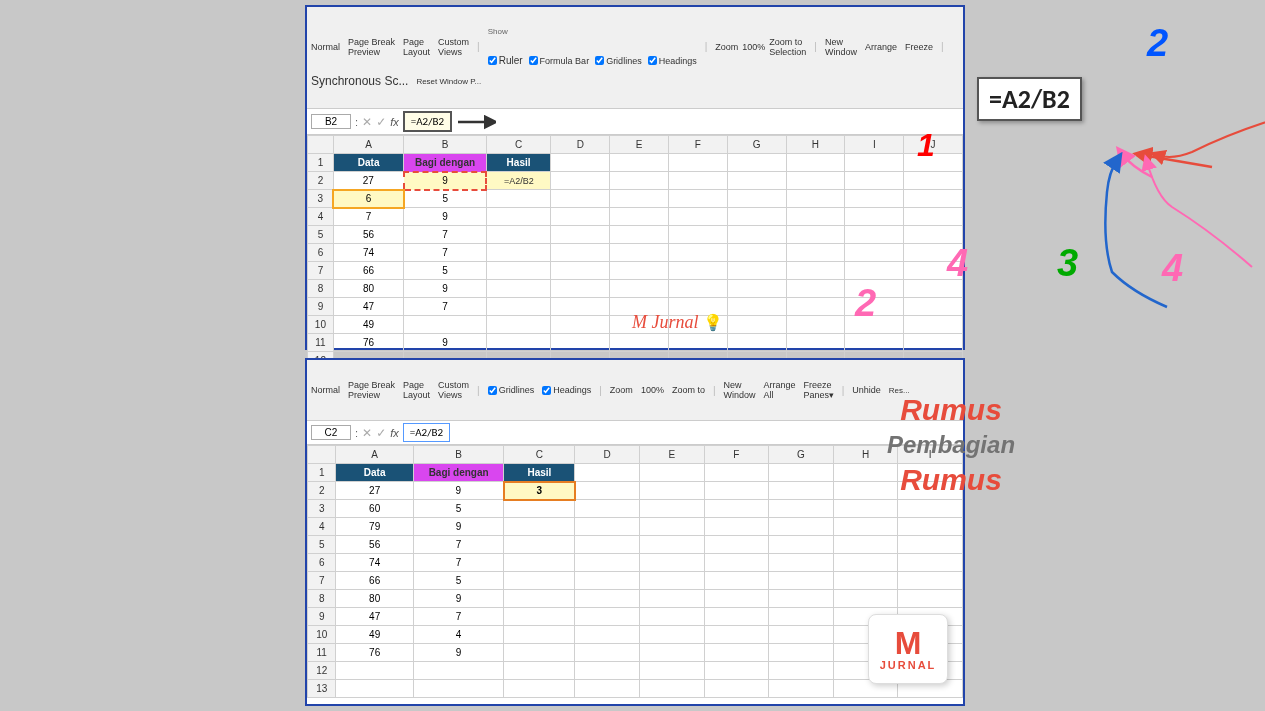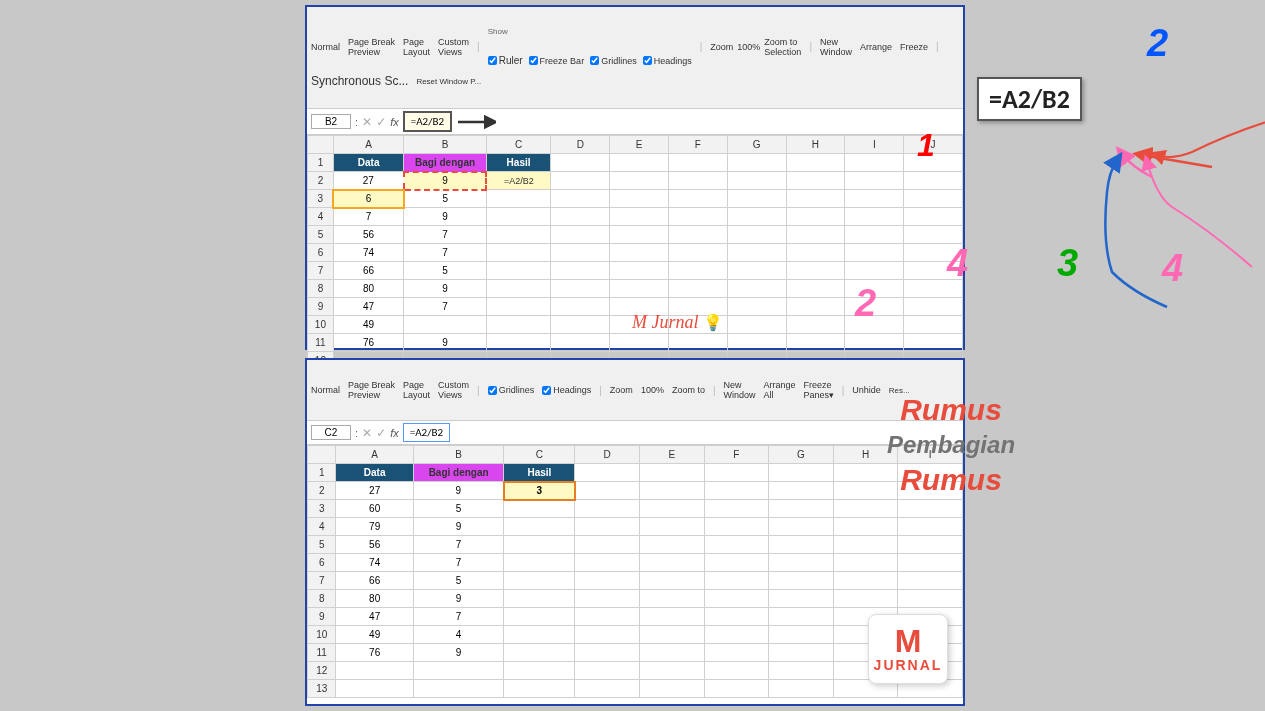--- a/index.html
+++ b/index.html
@@ -231,21 +231,21 @@
     .m-logo-letter {
       color: #e74c3c;
       font-size: 32px;
       font-weight: 900;
       font-family: Impact, Arial;
       line-height: 1;
     }
 
     .m-logo-text {
       color: #e74c3c;
-      font-size: 14px;
+      font-size: 11px;
       font-weight: bold;
       letter-spacing: 2px;
     }
   </style>
 </head>
 <body>
 
 <div class="panel panel-top">
 
   <div class="ribbon">
@@ -256,21 +256,21 @@
     <span style="color:#bbb">|</span>
     <div style="display:flex;flex-direction:column;align-items:flex-start;gap:19px;">
       <span style="font-size:8px;color:#666">Show</span>
       <div style="display:flex;gap:6px;align-items:center;">
         <label class="checkbox-item">
             <input type="checkbox" style="width: 9px; height: 9px;" checked="">
             <span style="font-size:10px">Ruler</span>
           </label>
         <label class="checkbox-item">
             <input type="checkbox" style="width: 9px; height: 9px;" checked="">
-            <span style="font-size:9px">Freeze Bar</span>
+            <span style="font-size:9px">Formula Bar</span>
           </label>
         <label class="checkbox-item">
             <input type="checkbox" style="width: 9px; height: 9px;" checked="">
             <span style="font-size:9px">Gridlines</span>
           </label>
         <label class="checkbox-item">
             <input type="checkbox" style="width: 9px; height: 9px;" checked="">
             <span style="font-size:9px">Headings</span>
           </label>
       </div>

